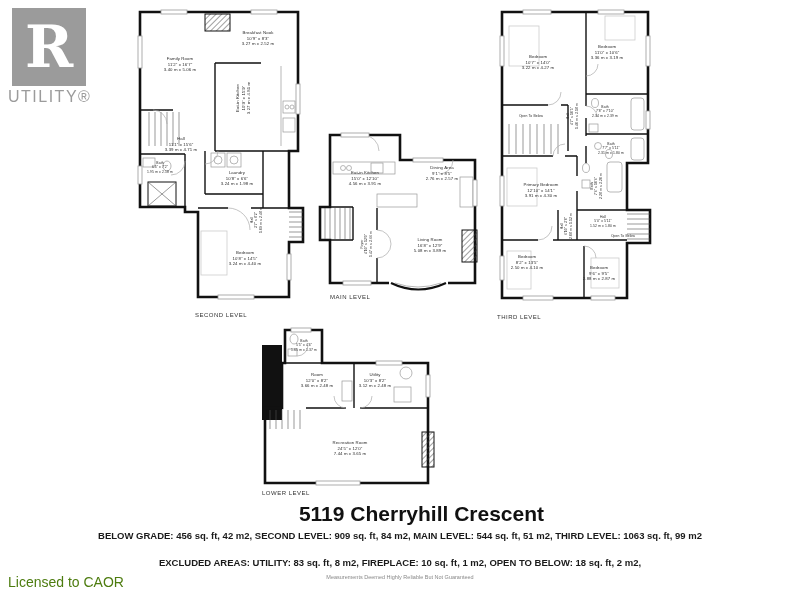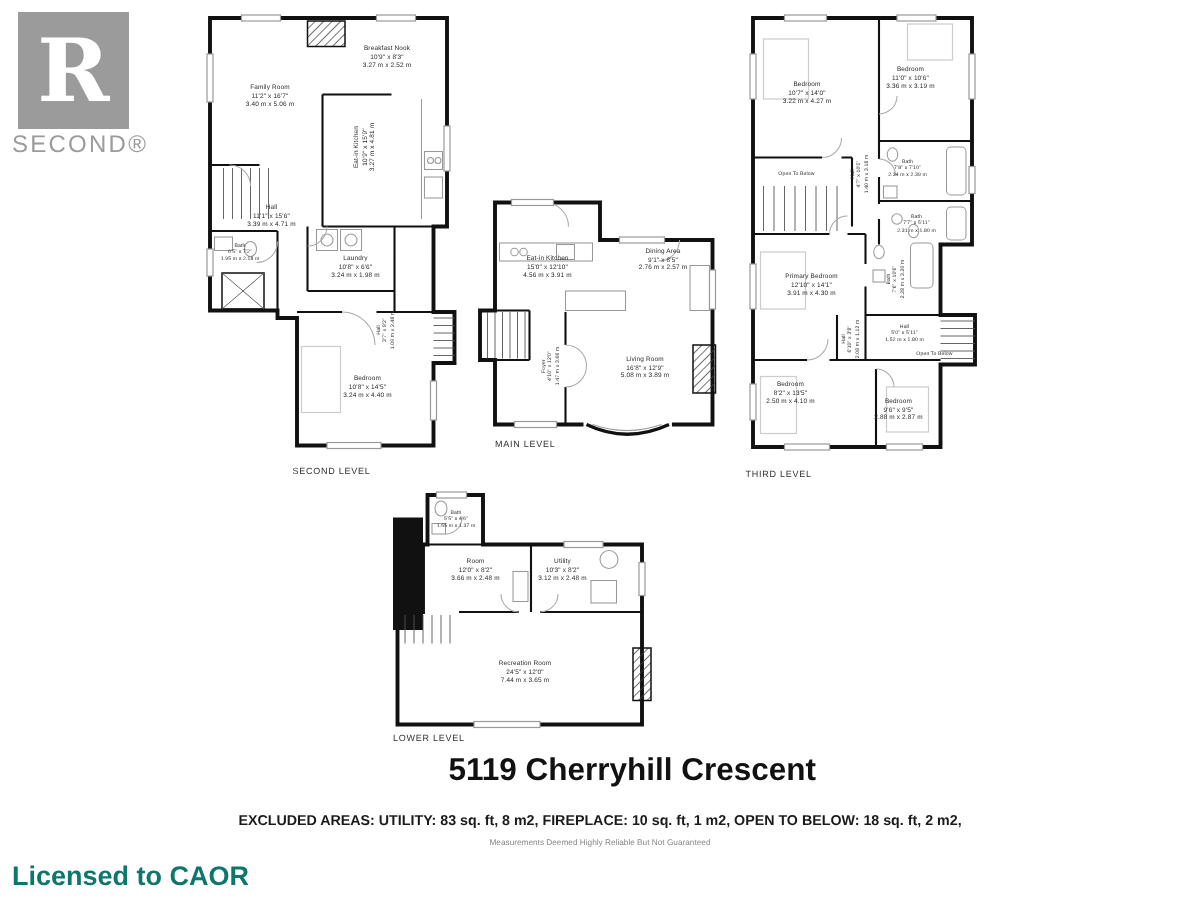--- a/index.html
+++ b/index.html
@@ -19,38 +19,38 @@
             display:flex;align-items:center;justify-content:center;}
   .logo-r{font-family:"DejaVu Serif",serif;font-weight:bold;font-size:58px;color:#fff;line-height:1;}
   .logo-word{position:absolute;left:8px;top:88px;font-size:16px;color:#9b9b9b;letter-spacing:1.5px;}
   
   .footer{position:absolute;left:0;top:502px;width:800px;text-align:center;}
   .footer .title{font-size:21px;font-weight:bold;margin:0;color:#111;padding-left:43px;}
   .footer .total{font-size:11px;font-weight:bold;margin-top:1px;}
   .footer .ln{font-size:9.5px;font-weight:bold;margin-top:16px;}
   .footer .ln.first{margin-top:4px;}
   .footer .disc{font-size:5.5px;color:#888;margin-top:6px;}
-  .licensed{position:absolute;left:8px;top:574px;font-size:18px;color:#0f766e;font-weight:bold;}
+  .licensed{position:absolute;left:8px;top:574px;font-size:14px;color:#4d7c0f;}
   .wall{stroke:#111;fill:none;}
   .iw{stroke:#111;stroke-width:1.4;fill:none;}
   .fx{stroke:#999;stroke-width:.7;fill:none;}
   .bed{stroke:#ccc;stroke-width:.8;fill:none;}
   .dr{stroke:#aaa;stroke-width:.7;fill:none;}
   .st{stroke:#555;stroke-width:.6;}
   .win{fill:#fff;stroke:#999;stroke-width:.8;}
 </style>
 </head>
 <body>
 
 <div class="stage">
 
   <div class="logo-box">
     <span class="logo-r">R</span>
   </div>
-  <div class="logo-word">SECOND®</div>
+  <div class="logo-word">UTILITY®</div>
 
   <div class="floor" style="left:133px;top:6px;width:175px;height:316px;">
     <svg width="175" height="316" viewBox="0 0 175 316">
       <defs>
         <pattern id="hatchA" width="4" height="4" patternUnits="userSpaceOnUse" patternTransform="rotate(45)">
           <line x1="0" y1="0" x2="0" y2="4" stroke="#444" stroke-width="1"></line>
         </pattern>
       </defs>
       <g>
         <path class="wall" stroke-width="2.6" d="M 7 6 H 165 V 145 H 156 V 202 H 170 V 236 H 156 V 291 H 65 V 206 H 52 V 201 H 7 Z"></path>
@@ -371,19 +371,20 @@
     <div class="rl" style="left:94px;top:123px;">
       <span>Recreation Room</span>
       <span>24'5" x 12'0"</span>
       <span>7.44 m x 3.65 m</span>
     </div>
     <div class="lvl" style="left:6px;top:165px;">LOWER LEVEL</div>
   </div>
 
   <div class="footer">
     <div class="title">5119 Cherryhill Crescent</div>
+    <div class="ln first">BELOW GRADE: 456 sq. ft, 42 m2, SECOND LEVEL: 909 sq. ft, 84 m2, MAIN LEVEL: 544 sq. ft, 51 m2, THIRD LEVEL: 1063 sq. ft, 99 m2</div>
     <div class="ln">EXCLUDED AREAS: UTILITY: 83 sq. ft, 8 m2, FIREPLACE: 10 sq. ft, 1 m2, OPEN TO BELOW: 18 sq. ft, 2 m2,</div>
     <div class="disc">Measurements Deemed Highly Reliable But Not Guaranteed</div>
   </div>
 
   <div class="licensed">Licensed to CAOR</div>
 
 </div>
 
 </body></html>

